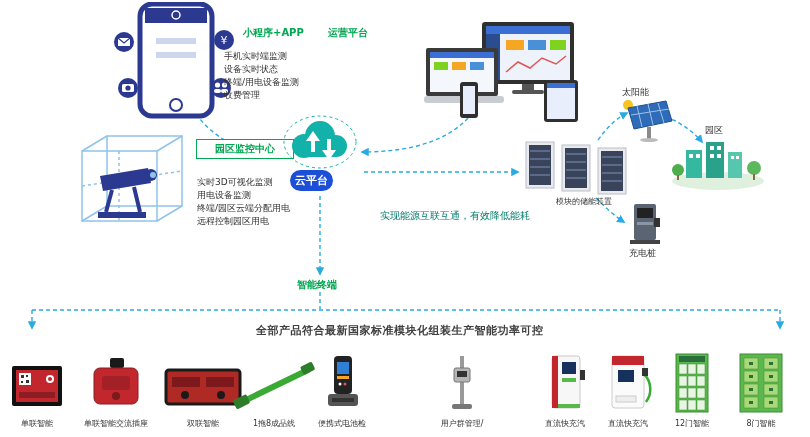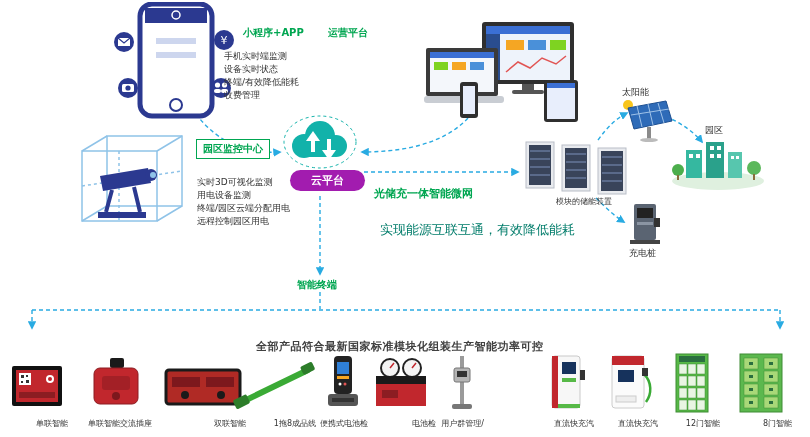--- a/index.html
+++ b/index.html
@@ -4,28 +4,28 @@
 <style>
   * { margin:0; padding:0; box-sizing:border-box; }
   body { font-family:"DejaVu Sans","Liberation Sans",sans-serif; background:#fff; }
   .canvas { position:relative; width:810px; height:437px; background:#fff; overflow:hidden; }
   .abs { position:absolute; }
   .green-title { color:#00a651; font-weight:bold; font-size:10px; white-space:nowrap; }
   .list { list-style:none; font-size:9px; color:#333; line-height:13px; white-space:nowrap; }
   .lbl { font-size:9px; color:#333; white-space:nowrap;text-align:center; }
   .lbl-sm { font-size:8px; color:#333; white-space:nowrap; }
   .monitor-box { border:1px solid #00a651; color:#00a651; font-size:10px; font-weight:bold;
-                 padding:2px 6px; background:#fff; white-space:nowrap; }
-  .cloud-ribbon { width:75px; height:21px; border-radius:11px; background:#a21caf; color:#fff;
+                 padding:2px 18px; background:#fff; white-space:nowrap; }
+  .cloud-ribbon { width:43px; height:21px; border-radius:11px; background:#1d4ed8; color:#fff;
                   font-size:11px; font-weight:bold; text-align:center; line-height:21px; }
   .microgrid-title { color:#00a651; font-weight:bold; font-size:11px; white-space:nowrap; }
-  .microgrid-sub { color:#007c6a; font-size:13px; white-space:nowrap;margin-top:12px; }
-  .banner { color:#404040; font-weight:bold; font-size:11px; white-space:nowrap; letter-spacing:0.5px;margin-top:16px; }
+  .microgrid-sub { color:#007c6a; font-size:10px; white-space:nowrap; }
+  .banner { color:#404040; font-weight:bold; font-size:11px; white-space:nowrap; letter-spacing:0.5px; }
   .terminal { color:#00a651; font-weight:bold; font-size:10px; white-space:nowrap; }
-  .product { position:absolute; top:352px; display:flex; flex-direction:column; align-items:flex-end; }
+  .product { position:absolute; top:352px; display:flex; flex-direction:column; align-items:center; }
   .product .plabel { font-size:8px; color:#333; margin-top:2px; white-space:nowrap; }
   svg { display:block; }
 </style>
 </head>
 <body>
 
 <div class="canvas">
 
   <svg class="abs" style="left:0;top:0" width="810" height="437">
     <defs>
@@ -75,21 +75,21 @@
       <circle cx="16" cy="86" r="10" fill="#2b3990"></circle>
       <rect x="10" y="82" width="12" height="8" rx="1.5" fill="#fff"></rect>
       <circle cx="16" cy="86" r="2.6" fill="#2b3990"></circle>
     </g>
   </svg>
 
   <div class="abs green-title" style="left:243px;top:26px">小程序+APP</div>
   <ul class="abs list" style="left:224px;top:50px">
     <li>手机实时端监测</li>
     <li>设备实时状态</li>
-    <li>终端/有效降低能耗</li>
+    <li>终端/用电设备监测</li>
     <li>收费管理</li>
   </ul>
 
   <div class="abs green-title" style="left:328px;top:26px">运营平台</div>
 
   <svg class="abs" style="left:424px;top:20px" width="155" height="105">
     <rect x="58" y="2" width="92" height="62" rx="3" fill="#2f2f2f"></rect>
     <rect x="62" y="6" width="84" height="54" fill="#eef3fb"></rect>
     <rect x="62" y="6" width="84" height="8" fill="#3b6fd4"></rect>
     <rect x="62" y="14" width="14" height="46" fill="#2a4d8f"></rect>
@@ -176,21 +176,20 @@
     </g>
     <g fill="#fff">
       <polygon points="31,19 24,29 38,29"></polygon>
       <rect x="29" y="29" width="4" height="11"></rect>
       <polygon points="47,48 40,38 54,38"></polygon>
       <rect x="45" y="27" width="4" height="11"></rect>
     </g>
   </svg>
   <div class="abs cloud-ribbon" style="left:290px;top:170px">云平台</div>
 
-  <div class="abs microgrid-title" style="left:374px;top:186px">光储充一体智能微网</div>
   <div class="abs microgrid-sub" style="left:380px;top:209px">实现能源互联互通，有效降低能耗</div>
 
   <svg class="abs" style="left:522px;top:136px" width="120" height="60">
     <g>
       <rect x="4" y="6" width="28" height="46" fill="#e8eaee" stroke="#b9bec7"></rect>
       <rect x="7" y="9" width="22" height="40" fill="#39445a"></rect>
       <path d="M8,15 h20 M8,23 h20 M8,31 h20 M8,39 h20" stroke="#5a6a8a" stroke-width="2"></path>
     </g>
     <g>
       <rect x="40" y="9" width="28" height="46" fill="#e8eaee" stroke="#b9bec7"></rect>
@@ -269,31 +268,20 @@
       <rect x="21" y="10" width="12" height="12" fill="#2f7fd6"></rect>
       <rect x="21" y="24" width="12" height="3" fill="#f5a623"></rect>
       <circle cx="24" cy="32" r="1.5" fill="#fff"></circle>
         <circle cx="29" cy="32" r="1.5" fill="#e15554"></circle>
       <rect x="12" y="42" width="30" height="12" rx="3" fill="#555"></rect>
       <rect x="16" y="46" width="22" height="4" fill="#333"></rect>
     </svg>
     <div class="plabel">便携式电池检</div>
   </div>
 
-  <div class="product" style="left:366px;width:70px">
-    <svg width="70" height="64">
-      <circle cx="24" cy="16" r="9" fill="#f4f4f4" stroke="#222" stroke-width="2"></circle>
-      <circle cx="46" cy="16" r="9" fill="#f4f4f4" stroke="#222" stroke-width="2"></circle>
-      <path d="M24,16 L28,11 M46,16 L50,11" stroke="#c1272d" stroke-width="1.5"></path>
-      <rect x="10" y="24" width="50" height="8" fill="#1a1a1a"></rect>
-      <rect x="10" y="32" width="50" height="22" fill="#c1272d"></rect>
-      <rect x="16" y="38" width="16" height="8" fill="#8c1d22"></rect>
-    </svg>
-    <div class="plabel">电池检</div>
-  </div>
 
   <div class="product" style="left:440px;width:44px">
     <svg width="44" height="64">
       <rect x="20" y="4" width="4" height="48" fill="#9a9a9a"></rect>
       <rect x="14" y="16" width="16" height="14" rx="2" fill="#b5b5b5" stroke="#777"></rect>
       <rect x="17" y="19" width="10" height="6" fill="#333"></rect>
       <rect x="12" y="52" width="20" height="5" rx="2" fill="#777"></rect>
     </svg>
     <div class="plabel">用户群管理/</div>
   </div>

